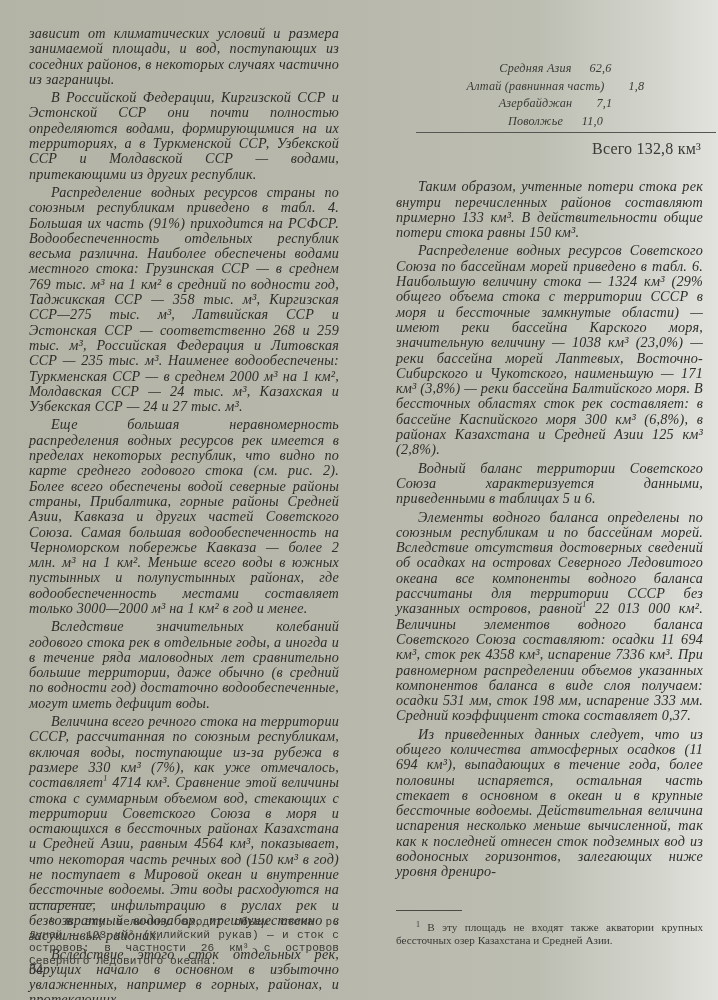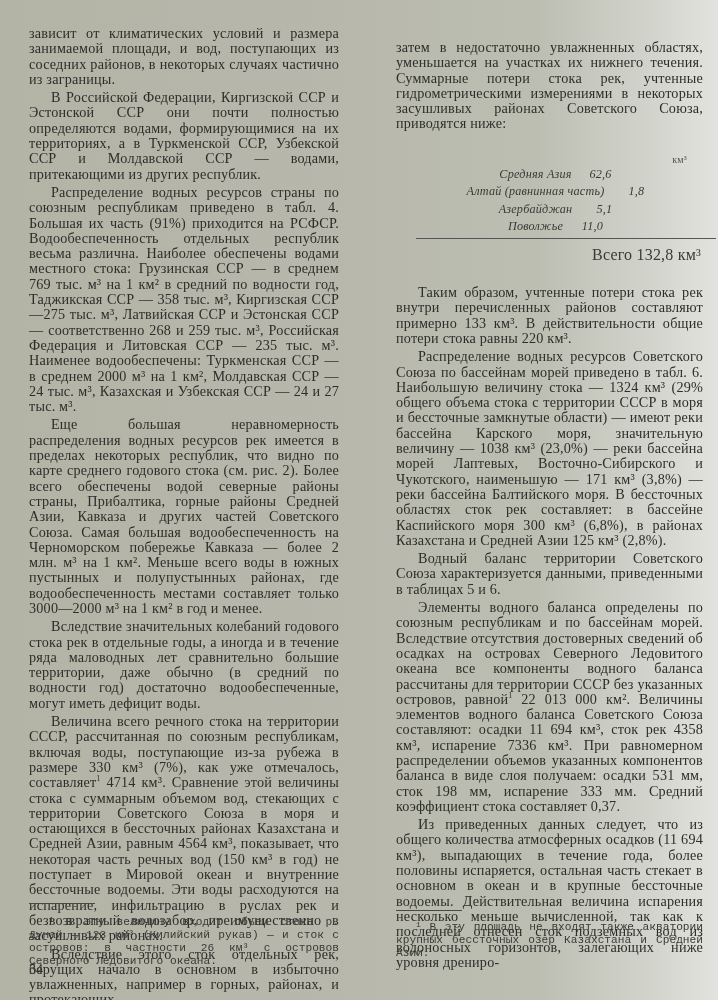--- a/index.html
+++ b/index.html
@@ -11,21 +11,21 @@
     position: relative;
   }
   .col {
     position: absolute; top: 26px;
     font-size: 14.2px; line-height: 15.3px;
     text-align: justify;
     letter-spacing: 0.2px;
   }
   .col-left { left: 29px; width: 310px; }
   .col-right { left: 396px; width: 307px; top: 40px; }
-  .col p { margin: 0; text-indent: 0; hyphens: manual; }
+  .col p { margin: 0; text-indent: 0; hyphens: manual; font-style: italic; }
   .col p.ind { text-indent: 22px; margin-top: 3px; }
   sup { font-size: 8px; vertical-align: top; line-height: 8px; }
   .fn-rule { width: 66px; border-top: 1px solid #4a4a44; margin: 0; }
   .footnote {
     font-size: 11.2px; line-height: 13px; text-align: justify;
     color: #3a3a36;
   }
   .footnote .fn-indent { display: inline-block; width: 20px; }
   .pageno { position: absolute; left: 29px; top: 962px; font-size: 14px; color: #333; }
   .left-fn { position: absolute; left: 29px; top: 903px; width: 310px; font-family: Liberation Mono, monospace; }
@@ -51,48 +51,46 @@
 </div>
 
 <div class="left-fn">
   <div class="fn-rule"></div>
   <div class="footnote" style="margin-top:12px;"><span class="fn-indent"></span><sup>1</sup> <span>В эту величину входит объем стока р. Дунай — 123 км³ (Килийский рукав) — и сток с островов: в частности 26 км³ с островов Северного Ледовитого океана.</span></div>
 </div>
 
 <div class="pageno">34</div>
 
 <div class="col col-right">
-  <p>затем в недостаточно увлажненных областях, уменьшается на участках их нижнего течения. Суммарные потери стока рек, учтенные гидрометрическими измерениями в некоторых засушливых районах Советского Союза, приводятся ниже:</p>
 
   <div class="loss-table">
-    <div class="unit">км³</div>
     <div class="loss-row">
         <span>Средняя Азия</span>
         <span class="val">62,6</span>
       </div>
     <div class="loss-row">
         <span>Алтай (равнинная часть)</span>
         <span class="val">1,8</span>
       </div>
     <div class="loss-row">
         <span>Азербайджан</span>
-        <span class="val">5,1</span>
+        <span class="val">7,1</span>
       </div>
     <div class="loss-row">
         <span>Поволжье</span>
         <span class="val">11,0</span>
       </div>
     <div class="loss-rule"></div>
     <div class="loss-total">Всего 132,8 км³</div>
   </div>
 
   <div style="height:20px;"></div>
-  <p class="ind">Таким образом, учтенные потери стока рек внутри перечисленных районов составляют примерно 133 км³. В действительности общие потери стока равны 220 км³.</p>
+  <p class="ind">Таким образом, учтенные потери стока рек внутри перечисленных районов составляют примерно 133 км³. В действительности общие потери стока равны 150 км³.</p>
   <p class="ind">Распределение водных ресурсов Советского Союза по бассейнам морей приведено в табл. 6. Наибольшую величину стока — 1324 км³ (29% общего объема стока с территории СССР в моря и бессточные замкнутые области) — имеют реки бассейна Карского моря, значительную величину — 1038 км³ (23,0%) — реки бассейна морей Лаптевых, Восточно-Сибирского и Чукотского, наименьшую — 171 км³ (3,8%) — реки бассейна Балтийского моря. В бессточных областях сток рек составляет: в бассейне Каспийского моря 300 км³ (6,8%), в районах Казахстана и Средней Азии 125 км³ (2,8%).</p>
   <p class="ind">Водный баланс территории Советского Союза характеризуется данными, приведенными в таблицах 5 и 6.</p>
   <p class="ind"><span>Элементы водного баланса определены по союзным республикам и по бассейнам морей. Вследствие отсутствия достоверных сведений об осадках на островах Северного Ледовитого океана все компоненты водного баланса рассчитаны для территории СССР без указанных островов, равной</span><sup>1</sup><span> 22 013 000 км². Величины элементов водного баланса Советского Союза составляют: осадки 11 694 км³, сток рек 4358 км³, испарение 7336 км³. При равномерном распределении объемов указанных компонентов баланса в виде слоя получаем: осадки 531 мм, сток 198 мм, испарение 333 мм. Средний коэффициент стока составляет 0,37.</span></p>
   <p class="ind">Из приведенных данных следует, что из общего количества атмосферных осадков (11 694 км³), выпадающих в течение года, более половины испаряется, остальная часть стекает в основном в океан и в крупные бессточные водоемы. Действительная величина испарения несколько меньше вычисленной, так как к последней отнесен сток подземных вод из водоносных горизонтов, залегающих ниже уровня дрениро-</p>
 </div>
 
 <div class="right-fn">
   <div class="fn-rule"></div>
-  <div class="footnote" style="margin-top:10px;font-family:Liberation Mono, monospace;"><span class="fn-indent"></span><sup>1</sup> <span>В эту площадь не входят также акватории крупных бессточных озер Казахстана и Средней Азии.</span></div>
+  <div class="footnote" style="margin-top:10px;"><span class="fn-indent"></span><sup>1</sup> <span>В эту площадь не входят также акватории крупных бессточных озер Казахстана и Средней Азии.</span></div>
 </div>
 
 </body></html>

